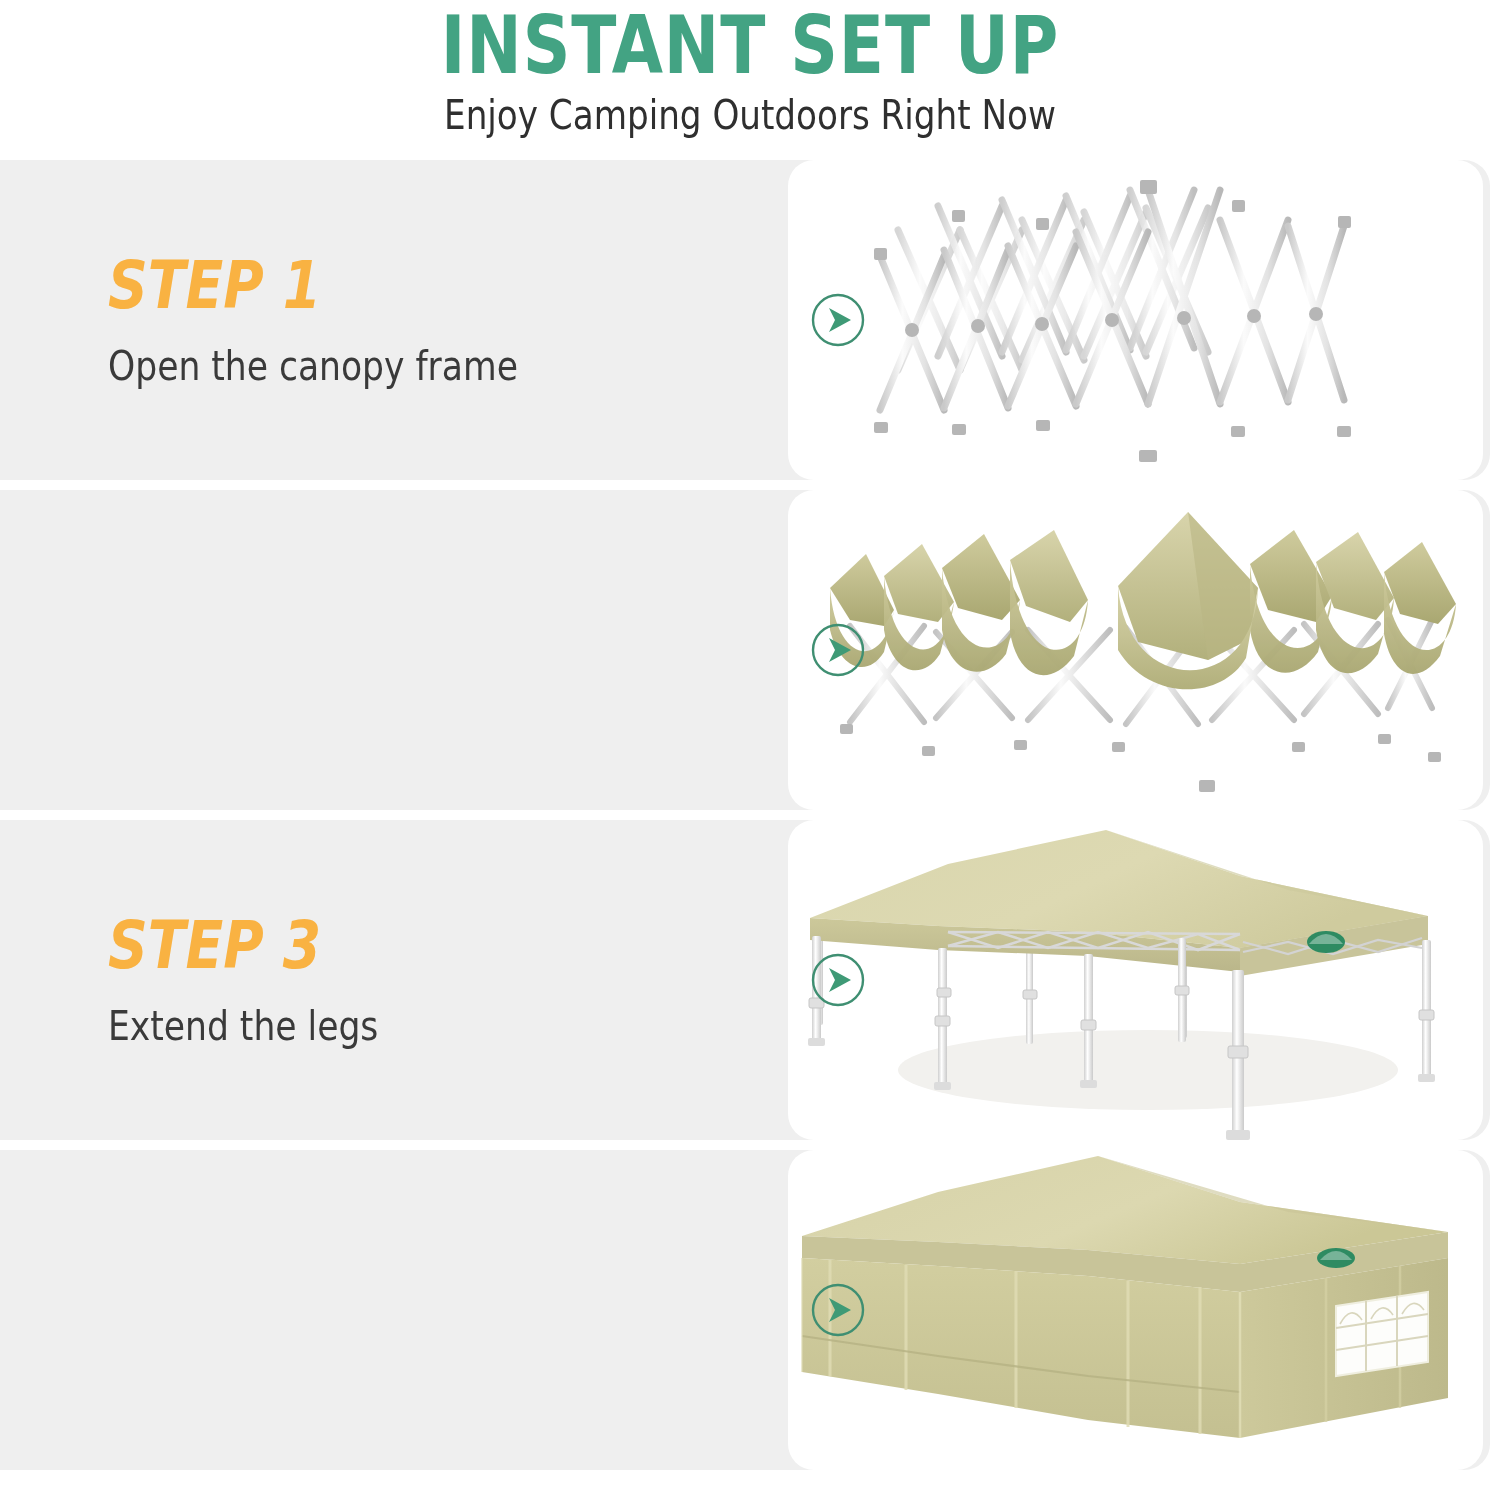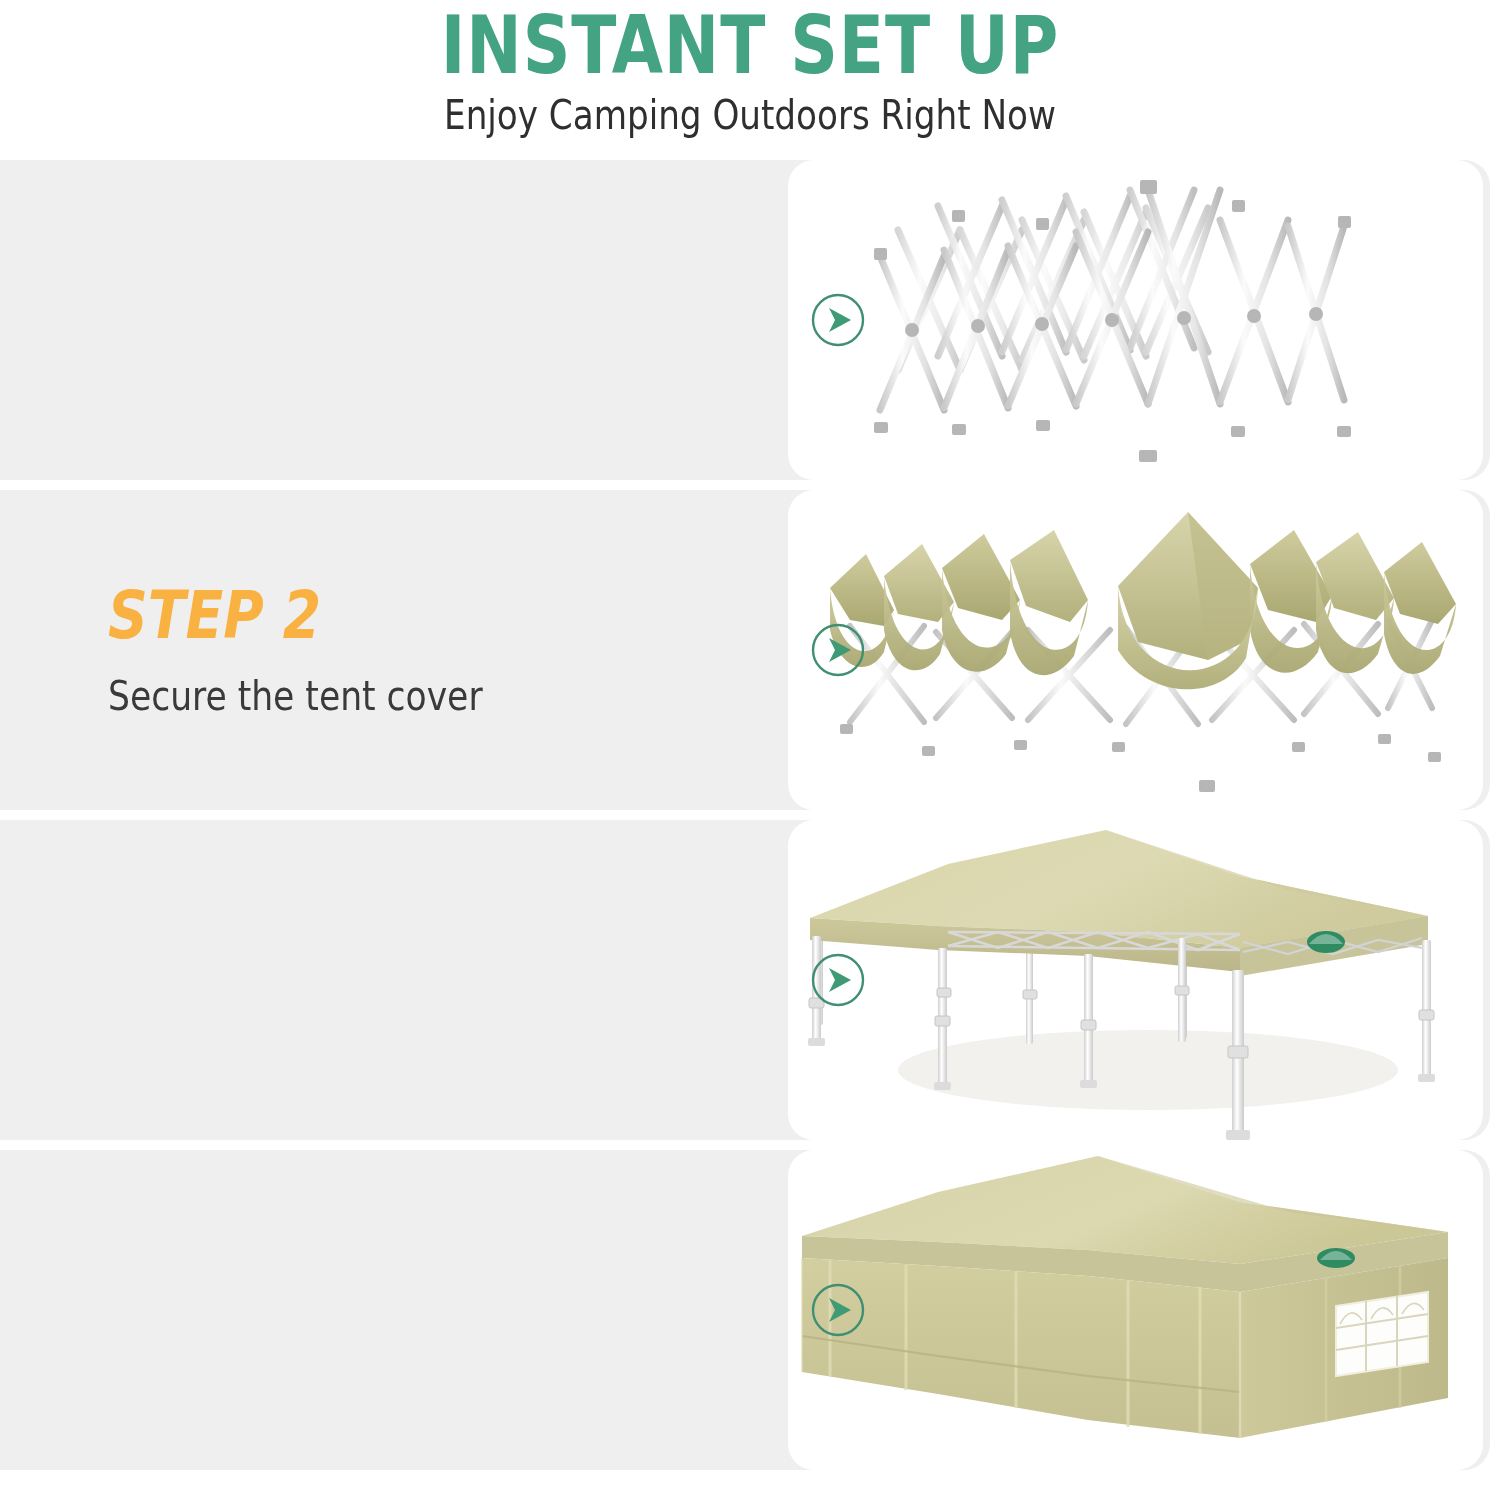--- a/index.html
+++ b/index.html
@@ -146,20 +146,24 @@
   <div class="header">
     <div class="header-title">INSTANT SET UP</div>
     <div class="header-subtitle">Enjoy Camping Outdoors Right Now</div>
   </div>
 
   <div class="steps">
 
     <div class="step-row">
       <div class="row-bg"></div>
 
+      <div class="step-text">
+        <div class="step-label">STEP 1</div>
+        <div class="step-desc">Open the canopy frame</div>
+      </div>
 
       <div class="img-card">
         <svg viewBox="0 0 695 320" xmlns="http://www.w3.org/2000/svg">
           <defs>
             <linearGradient id="tubeA" x1="0" y1="0" x2="1" y2="0">
               <stop offset="0" stop-color="#c9c9c9"></stop>
               <stop offset="0.35" stop-color="#fbfbfb"></stop>
               <stop offset="0.7" stop-color="#e3e3e3"></stop>
               <stop offset="1" stop-color="#b8b8b8"></stop>
             </linearGradient>
@@ -248,24 +252,20 @@
         <svg viewBox="0 0 56 56" xmlns="http://www.w3.org/2000/svg">
           <circle cx="28" cy="28" r="25" fill="none" stroke="#3f8f72" stroke-width="2.4"></circle>
           <path d="M19 16 L41 28 L19 40 L25 28 Z" fill="#3f9a76"></path>
         </svg>
       </div>
     </div>
 
     <div class="step-row">
       <div class="row-bg"></div>
 
-      <div class="step-text">
-        <div class="step-label">STEP 2</div>
-        <div class="step-desc">Secure the tent cover</div>
-      </div>
 
       <div class="img-card">
         <svg viewBox="0 0 695 320" xmlns="http://www.w3.org/2000/svg">
           <defs>
             <linearGradient id="tubeB" x1="0" y1="0" x2="1" y2="0">
               <stop offset="0" stop-color="#c4c4c4"></stop>
               <stop offset="0.4" stop-color="#fafafa"></stop>
               <stop offset="1" stop-color="#bdbdbd"></stop>
             </linearGradient>
             <linearGradient id="fabA" x1="0" y1="0" x2="0" y2="1">
@@ -360,20 +360,24 @@
         <svg viewBox="0 0 56 56" xmlns="http://www.w3.org/2000/svg">
           <circle cx="28" cy="28" r="25" fill="none" stroke="#3f8f72" stroke-width="2.4"></circle>
           <path d="M19 16 L41 28 L19 40 L25 28 Z" fill="#3f9a76"></path>
         </svg>
       </div>
     </div>
 
     <div class="step-row">
       <div class="row-bg"></div>
 
+      <div class="step-text">
+        <div class="step-label">STEP 3</div>
+        <div class="step-desc">Extend the legs</div>
+      </div>
 
       <div class="img-card">
         <svg viewBox="0 0 695 320" xmlns="http://www.w3.org/2000/svg">
           <defs>
             <linearGradient id="roofTop" x1="0" y1="0" x2="1" y2="0.4">
               <stop offset="0" stop-color="#d9d6ad"></stop>
               <stop offset="0.55" stop-color="#ddd9b2"></stop>
               <stop offset="1" stop-color="#cfcb9e"></stop>
             </linearGradient>
             <linearGradient id="roofSide" x1="0" y1="0" x2="0" y2="1">

